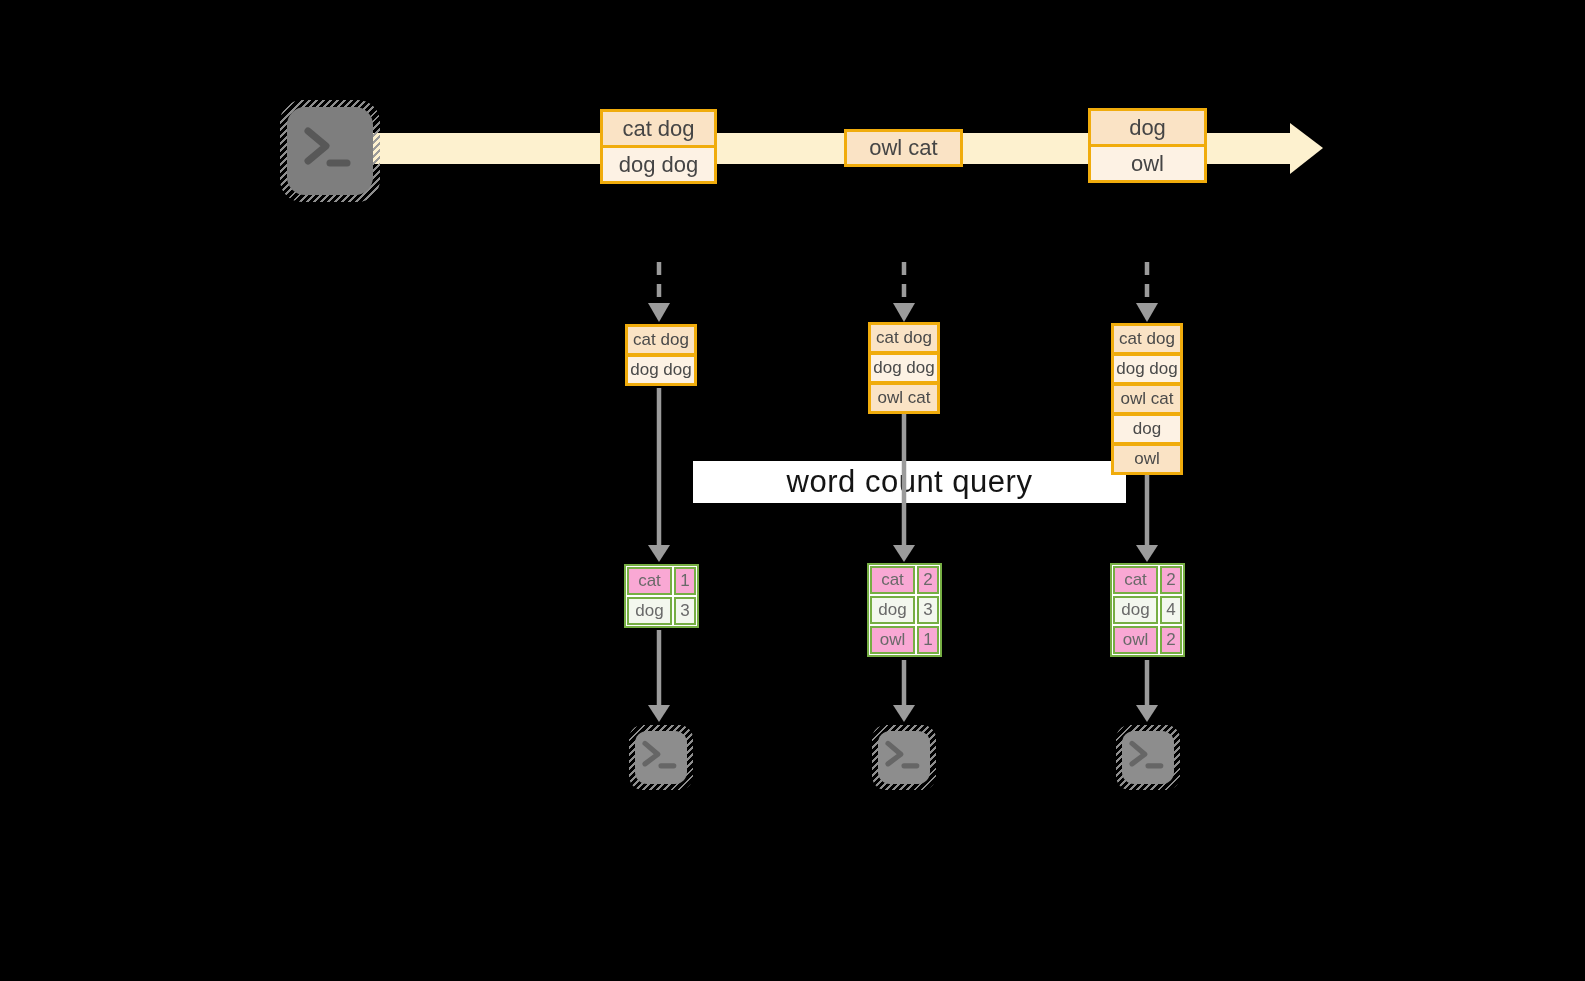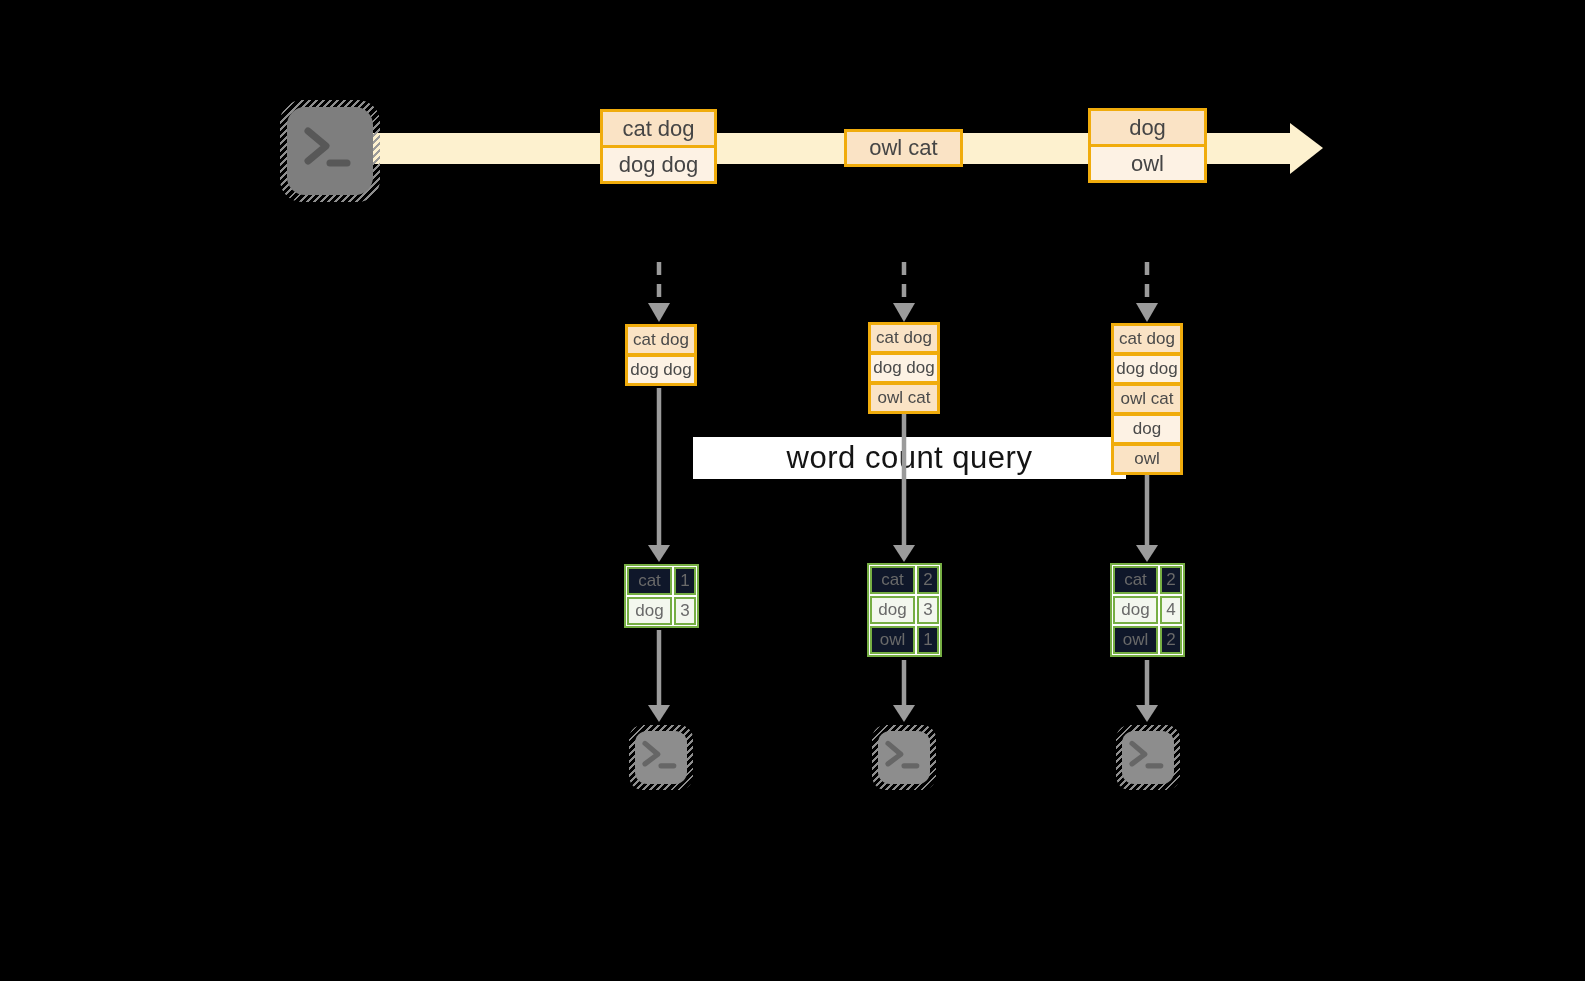--- a/index.html
+++ b/index.html
@@ -25,27 +25,27 @@
     font-size:22px;color:#454545;}
   .evt .row + .row{margin-top:-3px;}
   .evt .row.alt{background:#FDF2E4;}
   
   .stack{position:absolute;z-index:3;width:72px;}
   .stack .srow{box-sizing:border-box;height:32px;border:3px solid #F0AC0C;background:#FAE3C5;
     display:flex;align-items:center;justify-content:center;font-size:17px;color:#4A4A4A;}
   .stack .srow + .srow{margin-top:-2px;}
   .stack .srow.alt{background:#FDF2E4;}
   
-  .banner{position:absolute;left:693px;top:437px;width:433px;height:42px;background:#FFFFFF;z-index:1;
+  .banner{position:absolute;left:693px;top:461px;width:433px;height:42px;background:#FFFFFF;z-index:1;
     display:flex;align-items:center;justify-content:center;
     font-size:31px;font-weight:300;letter-spacing:.5px;color:#141414;}
   
   .ctable{position:absolute;z-index:3;background:#FFFFFF;border:2px solid #76AE43;padding:1px;
     display:grid;grid-template-columns:45px 22px;gap:2px;}
-  .ctable .cell{box-sizing:border-box;border:2px solid #76AE43;background:#0f172a;height:28px;
+  .ctable .cell{box-sizing:border-box;border:2px solid #76AE43;background:#f9a8d4;height:28px;
     display:flex;align-items:center;justify-content:center;font-size:17px;color:#696969;}
   .ctable .cell.alt{background:#F3F7EE;}
   
   .arrows{position:absolute;left:0;top:0;width:1585px;height:981px;z-index:2;}
 </style>
 </head>
 <body>
 
 <div class="canvas">
 

